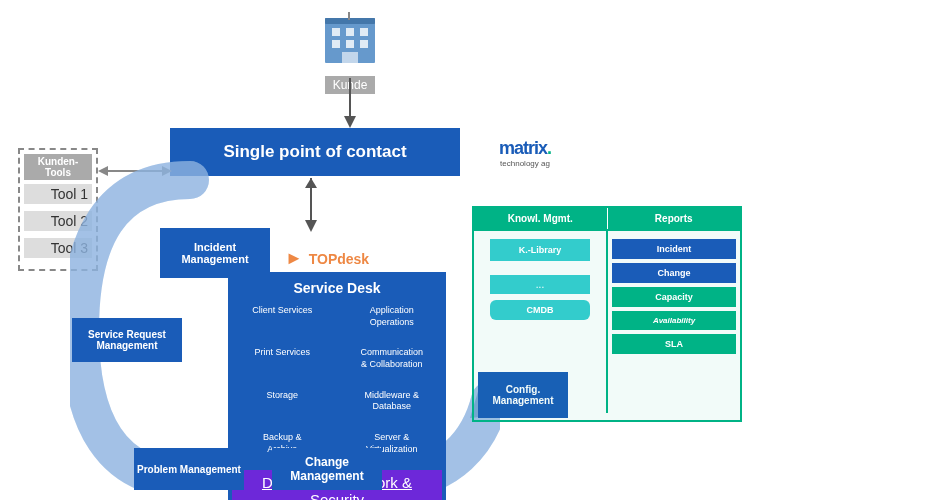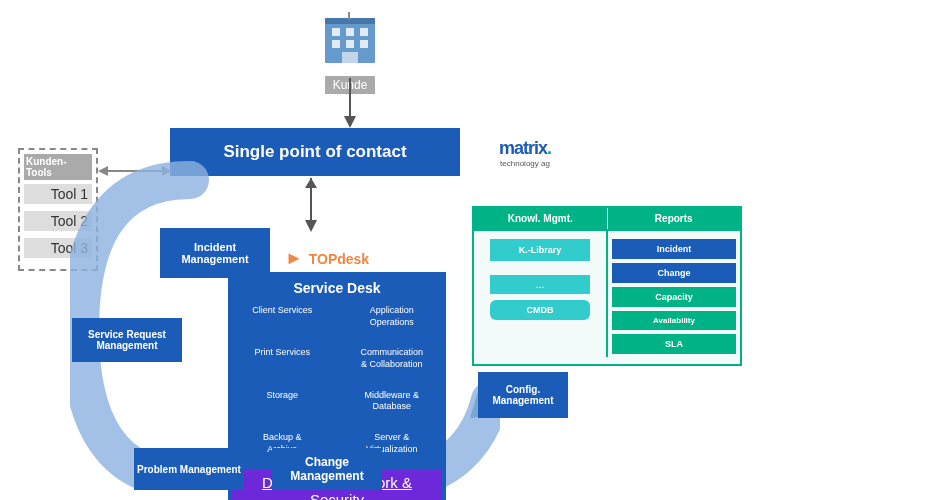--- a/index.html
+++ b/index.html
@@ -75,20 +75,21 @@
       position: absolute;
       left: 18px;
       top: 148px;
       width: 80px;
       border: 2px dashed #888;
       padding: 4px;
     }
     .kunden-tools-title {
       background: #aaa;
       color: #fff;
+      text-align: center;
       font-size: 10px;
       font-weight: bold;
       padding: 2px;
       margin-bottom: 4px;
     }
     .kunden-tool-item {
       background: #ddd;
       color: #333;
       font-size: 14px;
       padding: 2px 4px;
@@ -237,21 +238,21 @@
       font-size: 12px;
       font-weight: bold;
     }
 
     
     .knowledge-outer {
       position: absolute;
       left: 472px;
       top: 206px;
       width: 270px;
-      height: 160px;
+      height: 216px;
       border: 2px solid #00b386;
       background: rgba(0,179,134,0.05);
     }
 
     
     .knowledge-header {
       display: flex;
       border-bottom: 2px solid #00b386;
     }
     .knowledge-header-left {
@@ -328,21 +329,21 @@
     .kr-item {
       text-align: center;
       font-size: 9px;
       font-weight: bold;
       color: #fff;
       padding: 5px 4px;
     }
     .kr-incident { background: #1a5cb8; }
     .kr-change { background: #1a5cb8; }
     .kr-capacity { background: #00b386; }
-    .kr-availability { background: #00b386; font-size: 8px; }
+    .kr-availability { background: #00b386; font-size: 8px; font-style: italic; }
     .kr-sla { background: #00b386; }
 
     
     .curved-arrow-svg {
       position: absolute;
       left: 70px;
       top: 160px;
       pointer-events: none;
     }
 

